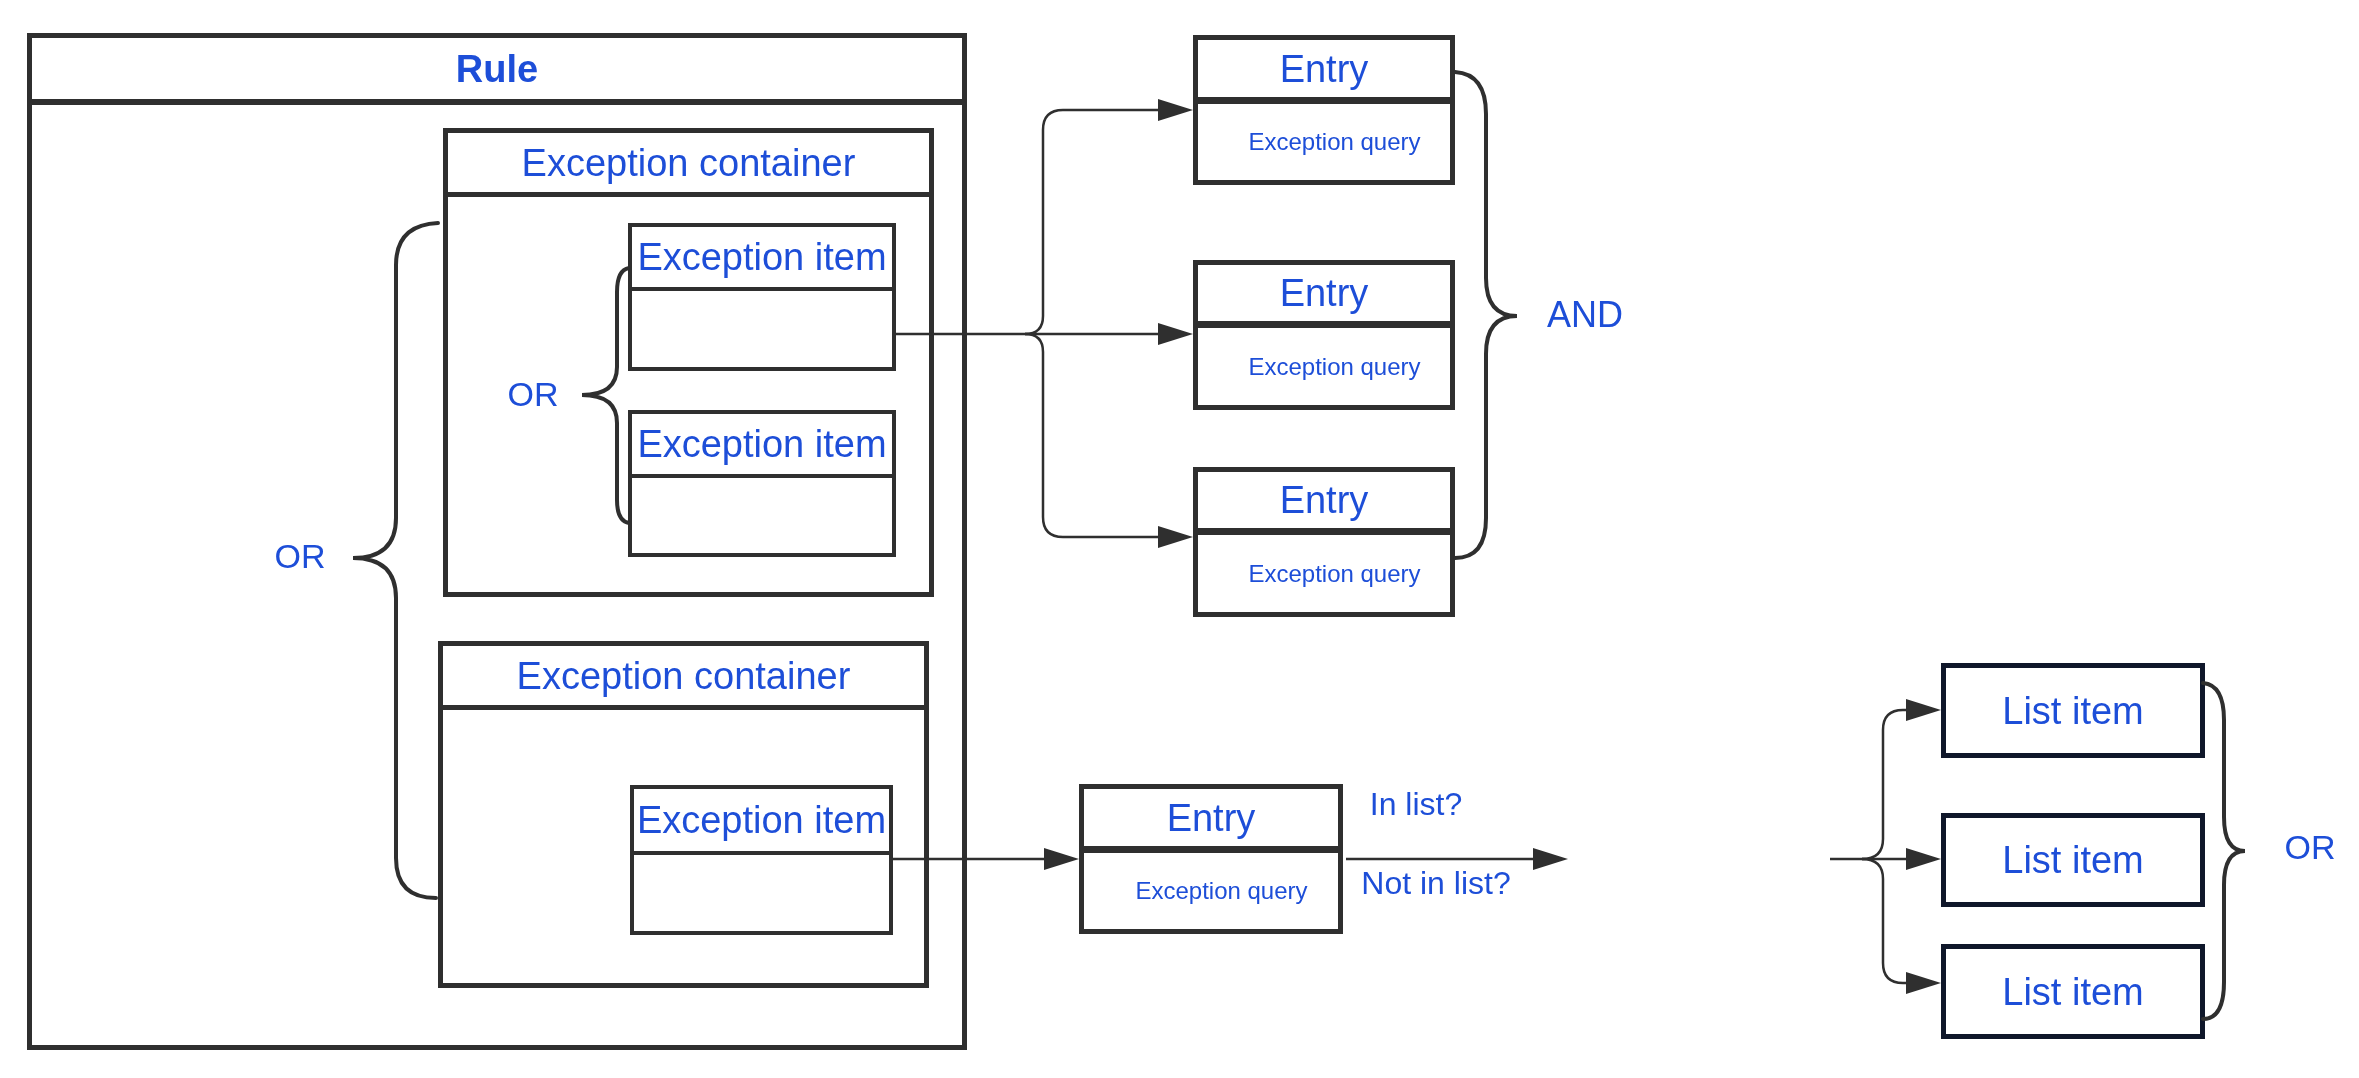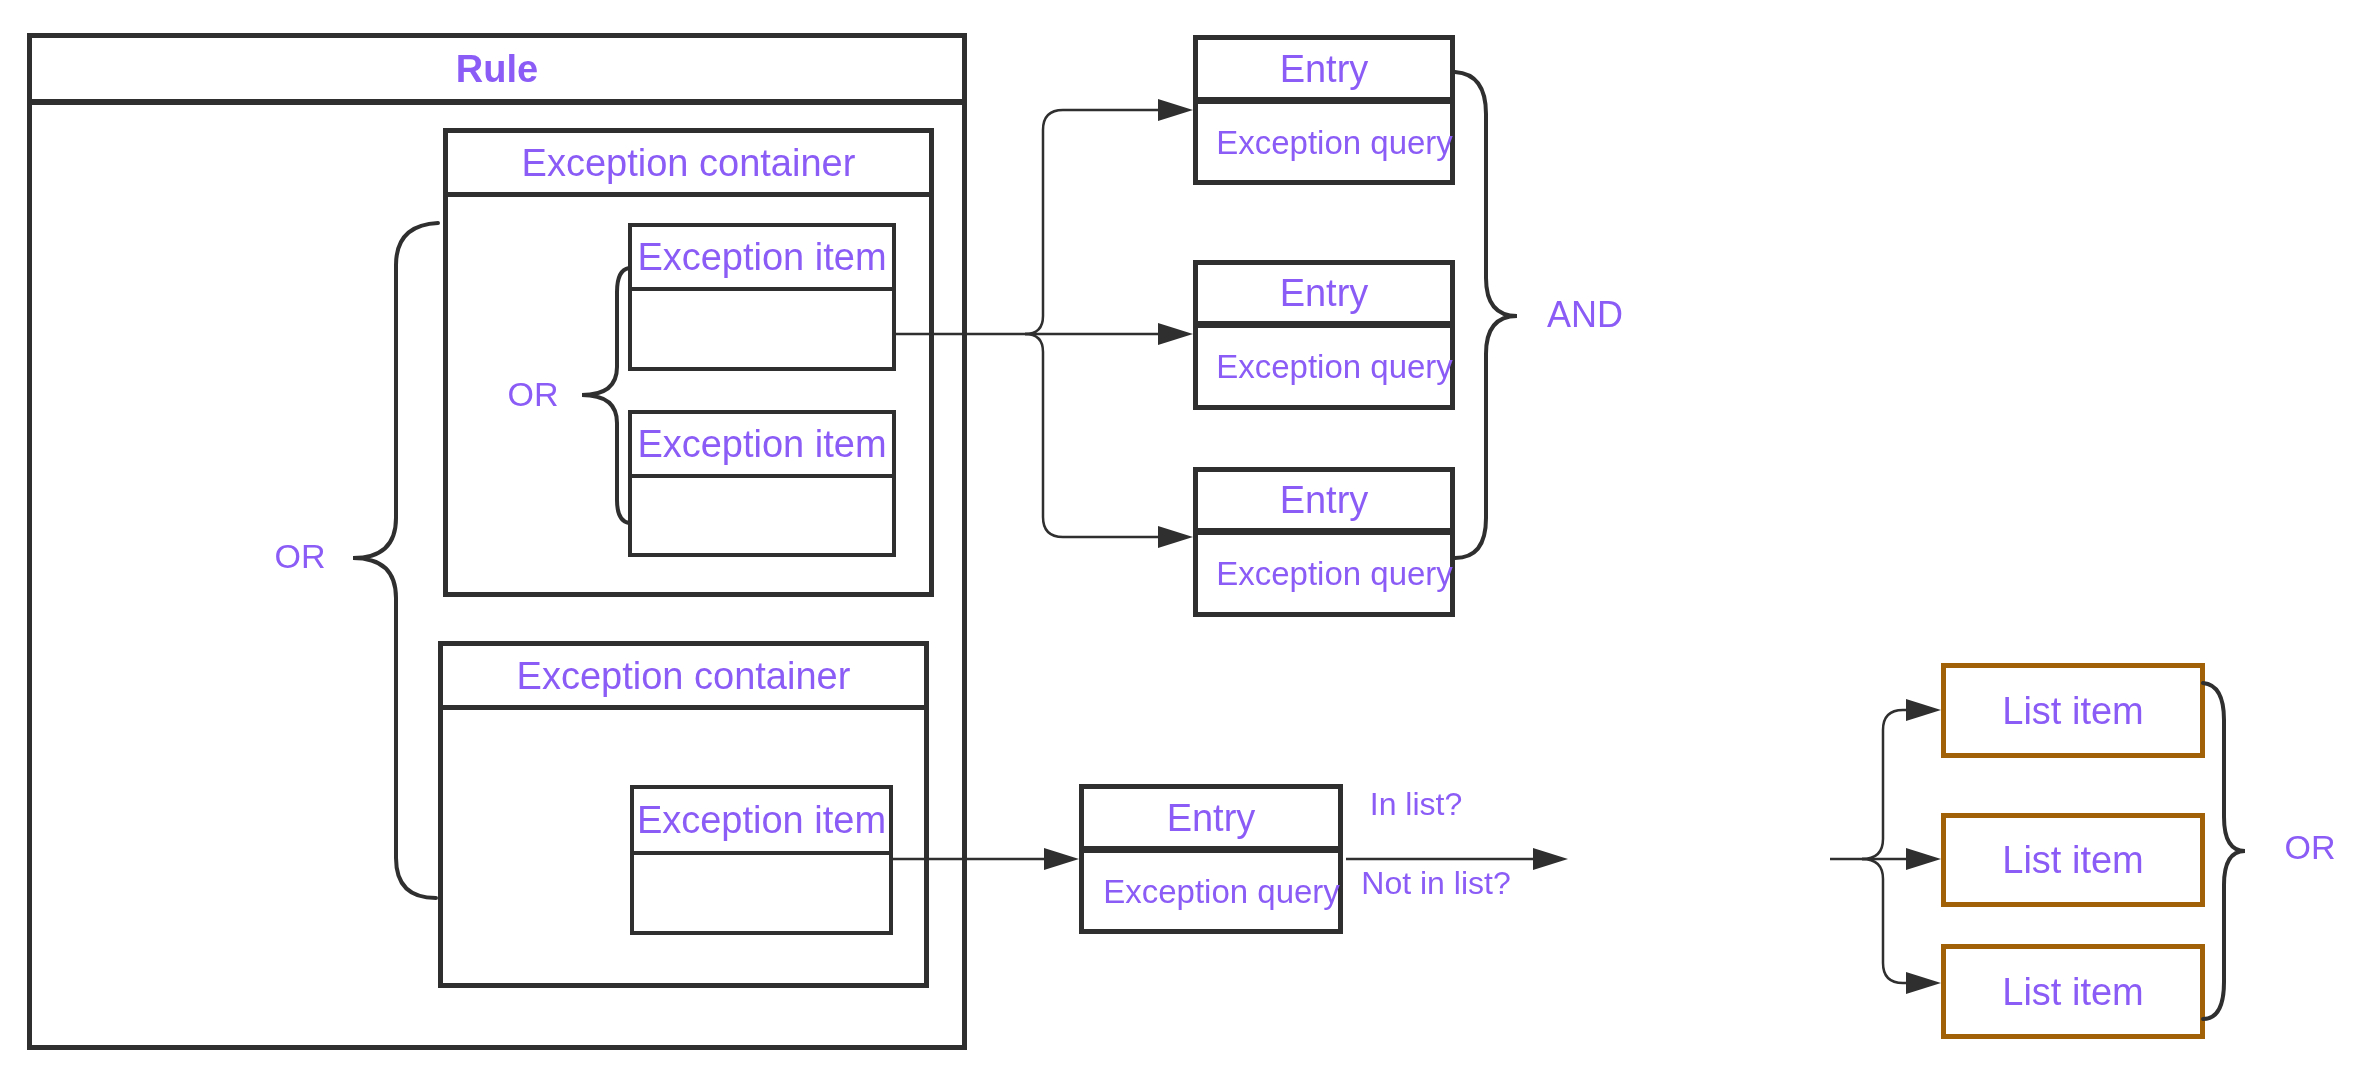--- a/index.html
+++ b/index.html
@@ -1,49 +1,49 @@
 <!DOCTYPE html>
 <html><head>
 <meta charset="utf-8">
 <style>
   html,body{margin:0;padding:0;background:#ffffff;}
   #canvas{
     position:relative;
     width:2359px;height:1078px;
     background:#ffffff;
     font-family:"Liberation Sans", sans-serif;
-    color:#8b5cf6;
+    color:#1d4ed8;
     overflow:hidden;
   }
   .tbox{
     position:absolute;
     background:#ffffff;
     border:5px solid #2f2f2f;
     box-sizing:border-box;
     display:flex;
     flex-direction:column;
     z-index:1;
   }
   .tbox .hd{
     display:flex;align-items:center;justify-content:center;
     box-sizing:border-box;
     font-size:38px;line-height:1;
     white-space:nowrap;
   }
   .tbox .bd{
     flex:1;
     display:flex;align-items:center;justify-content:center;
-    font-size:33px;line-height:1;
+    font-size:24px;line-height:1;
     white-space:nowrap;
     padding-left:21px;
   }
   .single{
     position:absolute;
     background:#ffffff;
-    border:5px solid #a16207;
+    border:5px solid #0f172a;
     box-sizing:border-box;
     display:flex;align-items:center;justify-content:center;
     font-size:38px;line-height:1;
     white-space:nowrap;
     z-index:1;
   }
   .freelabel{
     position:absolute;
     transform:translate(-50%,-50%);
     font-size:36px;line-height:1;

